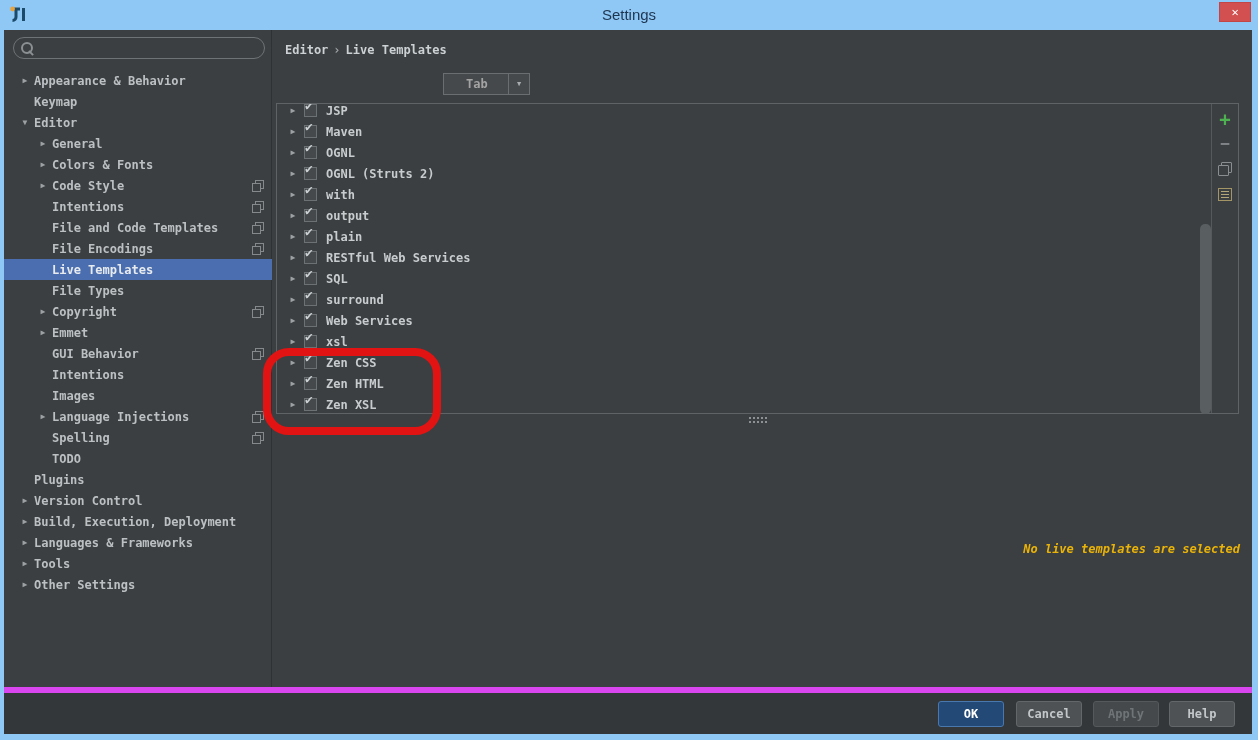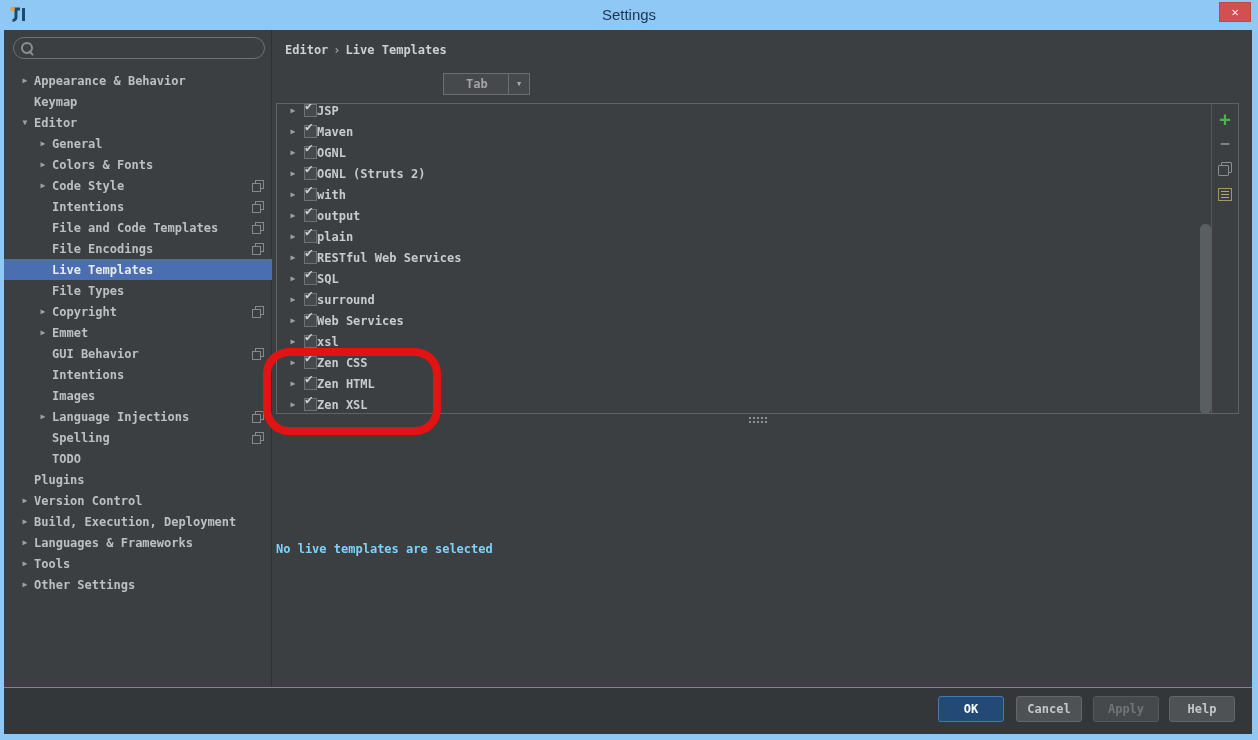--- a/index.html
+++ b/index.html
@@ -61,21 +61,21 @@
   
   .list-panel { position:absolute; left:272px; top:73px; width:963px; height:311px;
                 border:1px solid #5f6365; background:#3c3f41; }
   .rows-clip { position:absolute; left:0; top:0; bottom:0; width:934px; overflow:hidden; }
   .tpl-row { height:21px; display:flex; align-items:center; padding-left:8px; cursor:default; }
   .tpl-row:first-child { margin-top:-4px; }
   .tpl-arrow { width:16px; text-align:center; font-size:8px; color:#9da1a4; }
   .checkbox { position:relative; width:13px; height:13px; margin-left:3px; flex:none;
               background:#45494c; border:1px solid #6c7173; cursor:default; }
   .checkbox .check { position:absolute; left:0px; top:-7px; font-size:13px; color:#ccd2d4; }
-  .tpl-label { color:#c8ccce; white-space:nowrap;text-align:right; }
+  .tpl-label { margin-left:9px; color:#c8ccce; white-space:nowrap;text-align:right; }
   .v-scrollbar { position:absolute; left:923px; top:120px; width:11px; height:190px;
               background:#595e61; border-radius:5px; }
   .list-toolbar { position:absolute; right:0; top:0; bottom:0; width:27px;
               border-left:1px solid #55595c; display:flex; flex-direction:column; align-items:center; }
   .tbar-btn { width:20px; height:20px; margin-top:5px; display:flex; align-items:center;
               justify-content:center; cursor:default; }
   .glyph-plus { color:#4db151; font-size:19px; line-height:1; }
   .glyph-minus { color:#84888b; font-size:16px; line-height:1; }
   .dup-icon { position:relative; width:14px; height:14px; }
   .dup-icon::before { content:""; position:absolute; right:0; top:0; width:9px; height:9px;
@@ -86,30 +86,30 @@
               padding:2px; }
   .details-icon i { display:block; width:100%; height:100%;
               background:repeating-linear-gradient(to bottom,#b3a577 0 1px,transparent 1px 3px); }
 
   
   .splitter-handle { position:absolute; left:743px; top:386px; width:22px; height:8px; }
   .splitter-handle i { position:absolute; left:2px; top:1px; width:2px; height:2px;
        background:#8d9194;
        box-shadow:4px 0 #8d9194,8px 0 #8d9194,12px 0 #8d9194,16px 0 #8d9194,
                   0 4px #8d9194,4px 4px #8d9194,8px 4px #8d9194,12px 4px #8d9194,16px 4px #8d9194; }
-  .empty-msg { position:absolute; left:272px; top:512px; width:964px; text-align:left;
-               color:#7dd3fc; }
+  .empty-msg { position:absolute; left:272px; top:512px; width:964px; text-align:right;
+               color:#eab308;font-style:italic; }
 
   
   .annotation { position:absolute; left:259px; top:318px; width:178px; height:87px;
                 border:8px solid #e11313; border-radius:26px; z-index:50; pointer-events:none; }
 
   
   .footer { position:absolute; left:0; bottom:0; width:100%; height:47px;
-            background:#33373a; border-top:1px solid #d946ef; }
+            background:#33373a; border-top:6px solid #d946ef; }
   .btn { position:absolute; top:8px; height:26px; width:66px; border-radius:3px;
          font:inherit; cursor:default; }
   .btn-ok     { left:934px;  background:#234a77; border:1px solid #4878ad; color:#fff; }
   .btn-cancel { left:1012px; background:#4e5254; border:1px solid #63676a; color:#c3c7c9; }
   .btn-apply  { left:1089px; background:#45494b; border:1px solid #55595c; color:#6f7477; }
   .btn-help   { left:1165px; background:#4e5254; border:1px solid #63676a; color:#c3c7c9; }
 </style>
 </head>
 <body>
 

